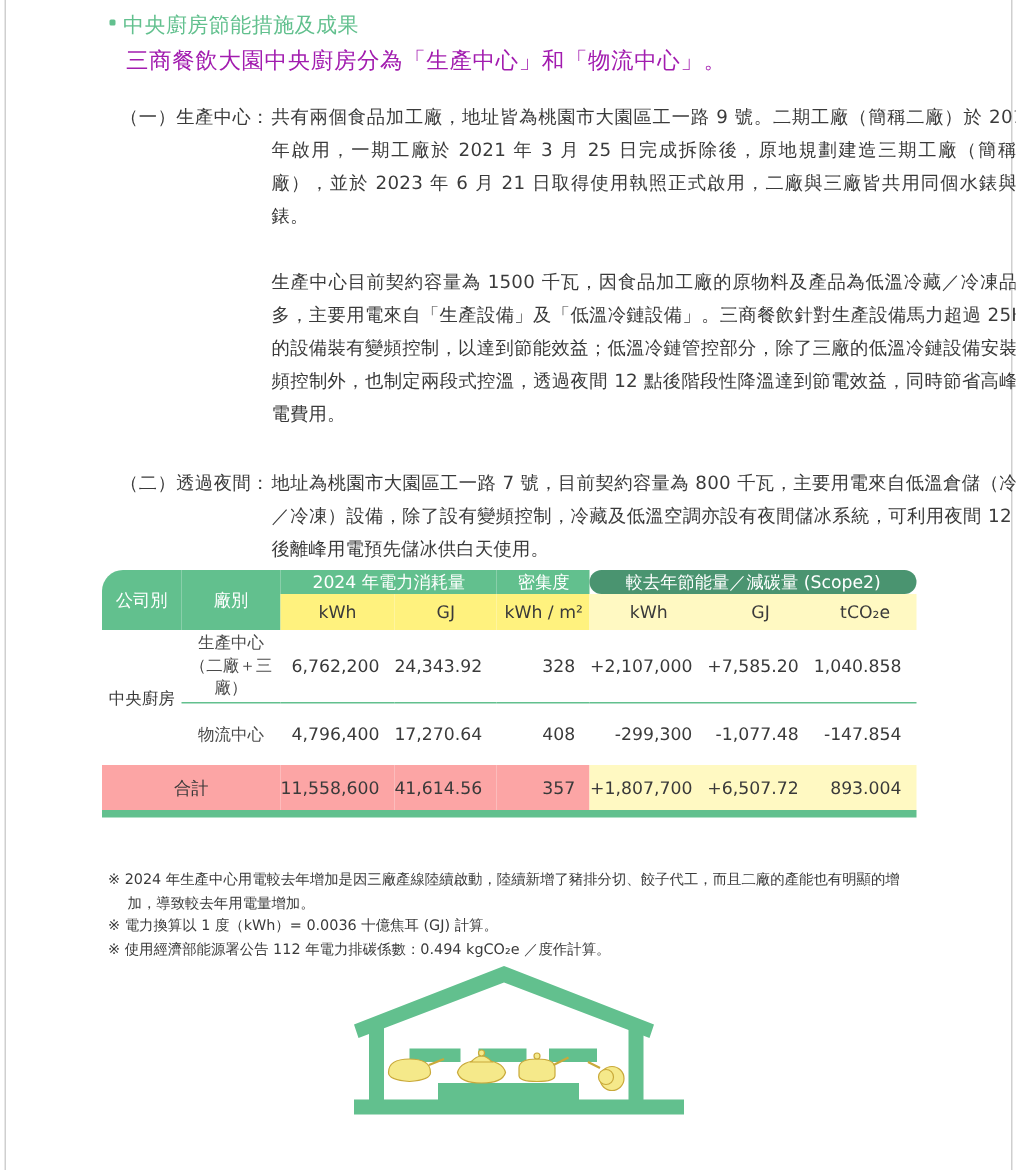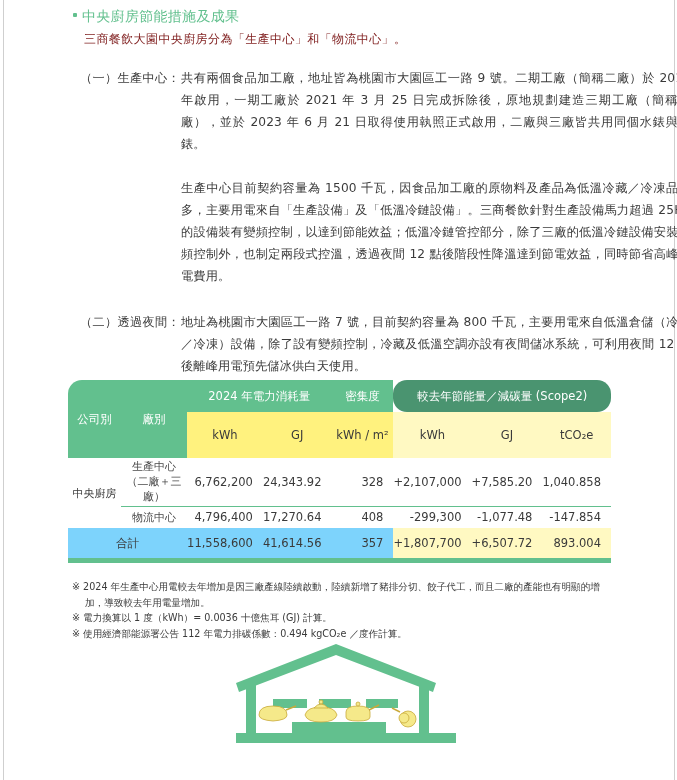--- a/index.html
+++ b/index.html
@@ -3,45 +3,45 @@
 <meta charset="utf-8">
 <style>
   * { box-sizing: border-box; margin: 0; padding: 0; }
   html, body { width: 677px; height: 780px; background: #ffffff; overflow: hidden; }
   body { font-family: "DejaVu Sans", "Liberation Sans", sans-serif; color: #3a3a3a; position: relative; }
   .page-border-left { position: absolute; left: 3px; top: 0; width: 1px; height: 780px; background: #cfcfcf; }
   .page-border-right { position: absolute; left: 674px; top: 0; width: 1px; height: 780px; background: #cfcfcf; }
 
   .section-title { position: absolute; left: 73px; top: 8px; font-size: 14px; color: #62c08e; letter-spacing: 0.3px; }
   .section-title .bullet { display: inline-block; width: 4px; height: 4px; background: #62c08e; border-radius: 1px; margin-right: 5px; vertical-align: middle; position: relative; top: -2px; }
-  .intro { position: absolute; left: 84px; top: 31px; font-size: 12px; color: #7f1d1d; letter-spacing: 0.4px; }
+  .intro { position: absolute; left: 84px; top: 31px; font-size: 15px; color: #a21caf; letter-spacing: 0.4px; }
 
   .item { position: absolute; left: 80px; font-size: 12.2px; line-height: 22px; color: #3a3a3a; }
   .item .label { position: absolute; left: 0; top: 0; white-space: nowrap; letter-spacing: 0.3px; }
   .item .body { position: absolute; left: 101px; width: 510px; text-align: justify; text-justify: inter-ideograph; letter-spacing: 0.15px; }
   .item .para { margin-bottom: 22px; }
 
   .item1 { top: 67px; }
   .item2 { top: 311px; }
 
   table.energy { position: absolute; left: 68px; top: 380px; width: 543px; border-collapse: collapse; font-size: 11.5px; }
   table.energy td, table.energy th { padding: 0; font-weight: normal; }
   .th-green { background: #62c08e; color: #ffffff; }
   .th-dark { background: #4a9470; color: #ffffff; }
   .th-yellow { background: #fff27e; color: #3a3a3a; }
   .th-lightyellow { background: #fff9c2; color: #3a3a3a; }
-  .hdr-row1 td { height: 32px; }
-  .hdr-row2 td { height: 46px; }
+  .hdr-row1 td { height: 16px; }
+  .hdr-row2 td { height: 24px; }
   .corner-tl { border-top-left-radius: 14px; font-family: Liberation Mono, monospace; }
   .corner-tr { border-top-right-radius: 14px; border-radius: 14px; }
   .center { text-align: center; }
   .right { text-align: right; margin-left: 28px; }
   .row-a td { height: 48px; }
-  .row-b td { height: 22px; }
-  .row-total td { height: 30px; background: #7dd3fc; }
+  .row-b td { height: 42px; }
+  .row-total td { height: 30px; background: #fca5a5; }
   .row-total td.ly { background: #fff9c2; }
   .sep-line td.under { border-top: 1px solid #62c08e; }
   .bottom-bar td { height: 5px; background: #62c08e; padding: 0; }
   .num { padding-right: 10px !important; }
   .plant-name { color: #4a4a4a; font-size: 11px; line-height: 15px; }
 
   .notes { position: absolute; left: 72px; top: 579px; width: 545px; font-size: 9.6px; line-height: 15.5px; color: #3a3a3a; }
   .notes .note { padding-left: 13px; text-indent: -13px; }
 
   .illustration { position: absolute; left: 236px; top: 640px; width: 222px; height: 112px; }

